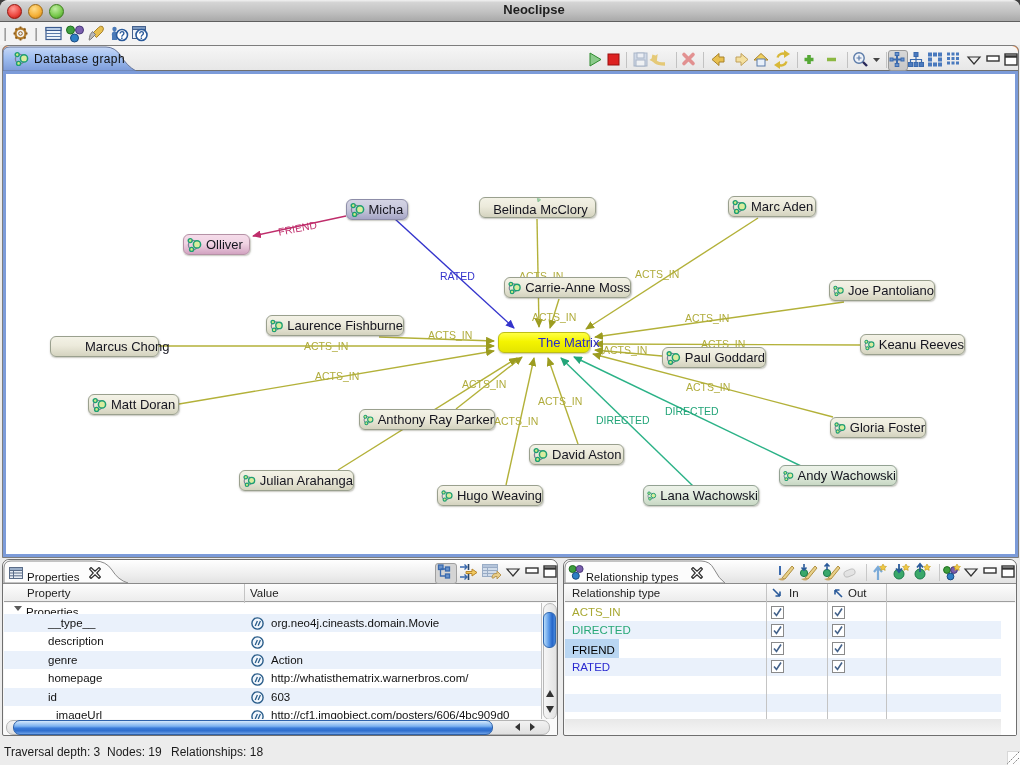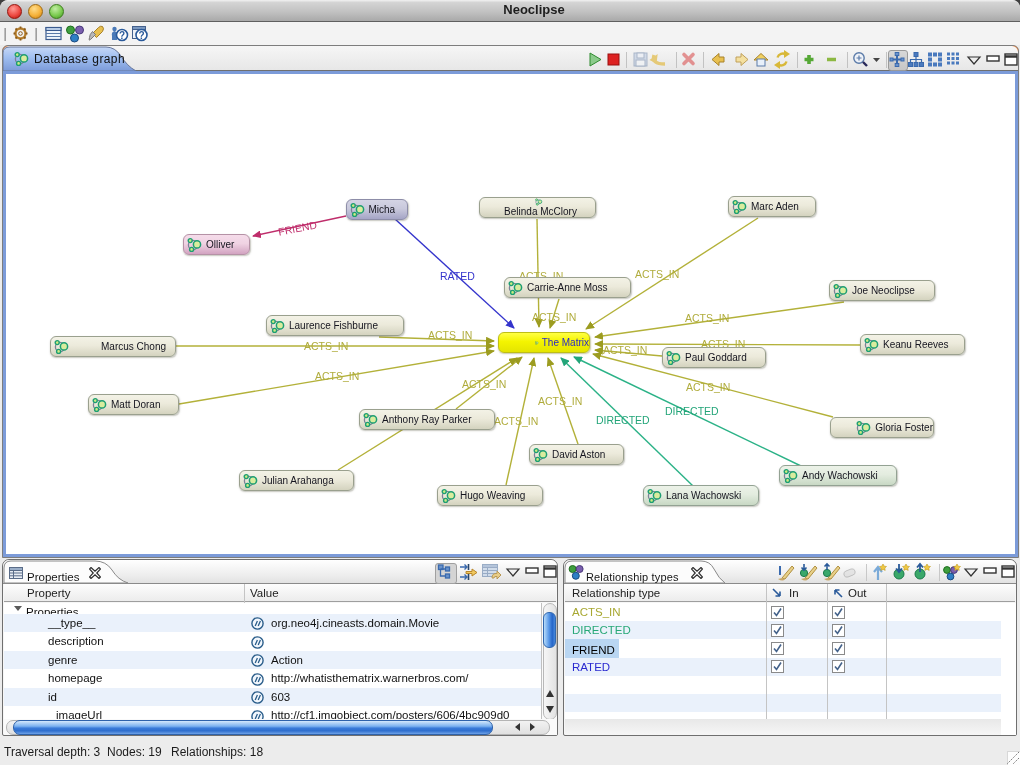--- a/index.html
+++ b/index.html
@@ -16,21 +16,21 @@
 
 #editor{position:absolute;left:2px;top:45px;width:1015px;height:511px;border:1px solid #7d7d7d;border-radius:6px 6px 0 0;background:#f97316;}
 #edtabbar{position:absolute;left:0;top:0;width:100%;height:24px;border-radius:6px 6px 0 0;background:linear-gradient(#f6f6f6,#e7e7e7);}
 #edline{position:absolute;left:0;top:24px;width:100%;height:1px;background:#6f6f6f;}
 #bluebar{position:absolute;left:0;top:25px;width:100%;height:3px;background:#7c9bd9;}
 #canvas{position:absolute;left:0;top:28px;width:1009px;height:480px;background:#fff;border-left:3px solid #7c9bd9;border-right:3px solid #7c9bd9;border-bottom:3px solid #7c9bd9;overflow:hidden;}
 
 #dbtab{position:absolute;left:0;top:0;height:25px;}
 #dbtab .txt{position:absolute;left:31px;top:6px;font-size:12px;letter-spacing:0.4px;color:#111;white-space:nowrap;}
 
-.gn{position:absolute;height:21px;box-sizing:border-box;border:1px solid #9aa08e;border-radius:6px;background:linear-gradient(#f3f2e6,#eceadb 45%,#d4d3bf);box-shadow:0.5px 1px 1.5px rgba(90,90,70,.35);display:flex;align-items:center;padding-left:3px;font-size:10px;color:#15151f;white-space:nowrap;}
+.gn{position:absolute;height:21px;box-sizing:border-box;border:1px solid #9aa08e;border-radius:6px;background:linear-gradient(#f3f2e6,#eceadb 45%,#d4d3bf);box-shadow:0.5px 1px 1.5px rgba(90,90,70,.35);display:flex;align-items:center;padding-left:3px;font-size:13px;color:#15151f;white-space:nowrap;}
 .gn span{margin-left:3px;}
 .gn.dir{border-color:#93a293;background:linear-gradient(#ecf2e8,#e3ecdf 45%,#c8d8c4);}
 .gn.micha{border-color:#8d8da8;background:linear-gradient(#d4d4e4,#c9c9dc 45%,#a5a5c6);}
 .gn.olli{border-color:#b592a6;background:linear-gradient(#f5dcea,#f0d3e3 45%,#d2a3c1);}
 .gn.matrix{border-color:#bebe16;background:linear-gradient(#ffff44,#f4f400 45%,#e4e400);color:#2a2ac8;box-shadow:0.5px 1px 1.5px rgba(120,120,30,.4);padding-left:36px;}
 .elab{position:absolute;font-size:10.5px;color:#b0ac3c;white-space:nowrap;}
 
 .panel{position:absolute;top:559px;height:177px;box-sizing:border-box;border:1px solid #6f6f6f;border-radius:7px 7px 2px 2px;background:#f6f6f6;}
 #pleft{left:2px;width:556px;}
 #pright{left:563px;width:454px;}
@@ -315,29 +315,29 @@
         <div class="gn" style="left:498px;top:203px;width:127px;">
             <svg width="16" height="16" viewBox="0 0 16 16">
               <use href="#nico"></use>
             </svg>
             <span>Carrie-Anne Moss</span>
           </div>
         <div class="gn" style="left:823px;top:206px;width:106px;">
             <svg width="16" height="16" viewBox="0 0 16 16">
               <use href="#nico"></use>
             </svg>
-            <span>Joe Neoclipse</span>
+            <span>Joe Pantoliano</span>
           </div>
         <div class="gn" style="left:260px;top:241px;width:138px;">
             <svg width="16" height="16" viewBox="0 0 16 16">
               <use href="#nico"></use>
             </svg>
             <span>Laurence Fishburne</span>
           </div>
-        <div class="gn" style="left:44px;top:262px;width:126px;gap:28px;">
+        <div class="gn" style="left:44px;top:262px;width:109px;gap:28px;">
             <svg width="16" height="16" viewBox="0 0 16 16">
               <use href="#nico"></use>
             </svg>
             <span>Marcus Chong</span>
           </div>
         <div class="gn matrix" style="left:492px;top:258px;width:92px;">
             <svg width="16" height="16" viewBox="0 0 16 16">
               <use href="#nico"></use>
             </svg>
             <span>The Matrix</span>
@@ -359,21 +359,21 @@
               <use href="#nico"></use>
             </svg>
             <span>Matt Doran</span>
           </div>
         <div class="gn" style="left:353px;top:335px;width:136px;">
             <svg width="16" height="16" viewBox="0 0 16 16">
               <use href="#nico"></use>
             </svg>
             <span>Anthony Ray Parker</span>
           </div>
-        <div class="gn" style="left:824px;top:343px;width:104px;justify-content:flex-end;">
+        <div class="gn" style="left:824px;top:343px;width:96px;">
             <svg width="16" height="16" viewBox="0 0 16 16">
               <use href="#nico"></use>
             </svg>
             <span>Gloria Foster</span>
           </div>
         <div class="gn" style="left:523px;top:370px;width:95px;">
             <svg width="16" height="16" viewBox="0 0 16 16">
               <use href="#nico"></use>
             </svg>
             <span>David Aston</span>

